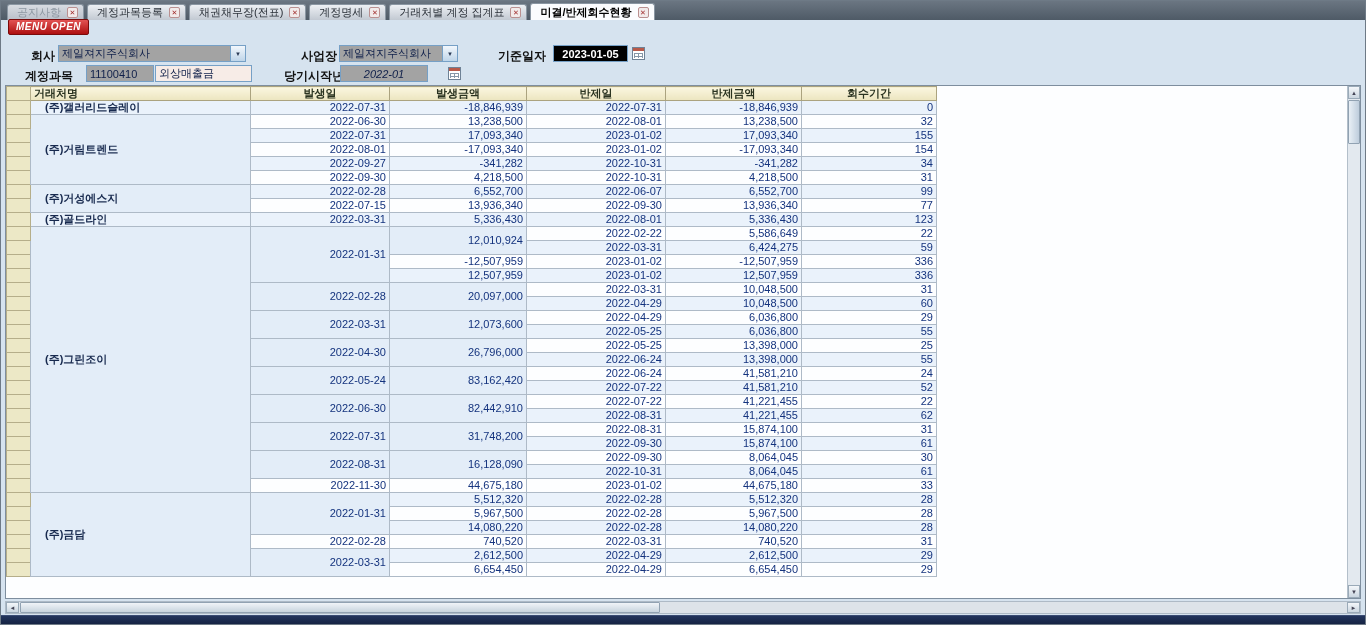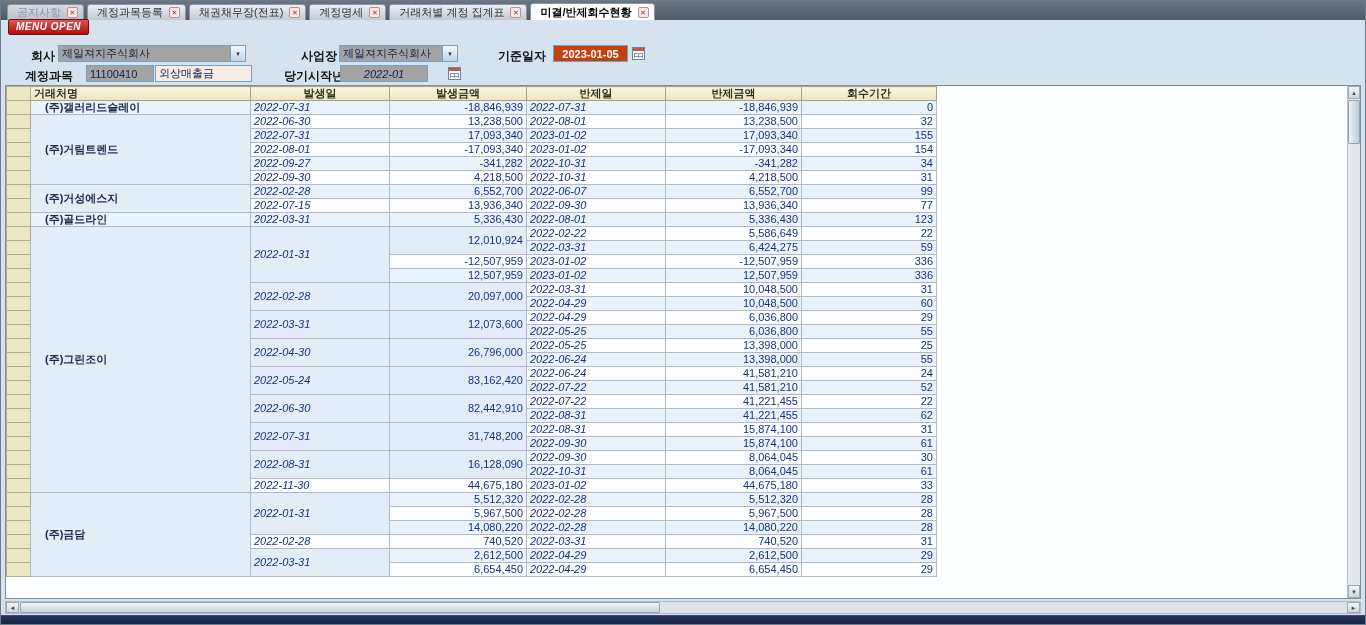--- a/index.html
+++ b/index.html
@@ -23,42 +23,42 @@
              padding:1px 7px 2px;border-radius:2px;letter-spacing:.5px;border:1px solid #7A0A0A;}
 
   
   .form-area{height:52px;flex:none;position:relative;font-size:12px;}
   .flabel{position:absolute;font-weight:bold;color:#111;white-space:nowrap;}
   .field{position:absolute;height:17px;border:1px solid #76A0C6;background:#a3a3a3;font-size:11px;
          display:flex;align-items:center;padding-left:3px;color:#10204A;}
   .combo .arrow{margin-left:auto;align-self:stretch;width:15px;background:linear-gradient(#F2F7FC,#BFD5E9);
                 border-left:1px solid #76A0C6;display:flex;align-items:center;justify-content:center;
                 font-size:6px;color:#2A3A55;}
-  .field.sel-date{background:#c2410c;color:#FFF;font-weight:bold;justify-content:center;padding-left:0;}
+  .field.sel-date{background:#000000;color:#FFF;font-weight:bold;justify-content:center;padding-left:0;}
   .field.readonly{background:#F7ECE7;}
   .field.center{justify-content:center;padding-left:0;}
   .cal{position:absolute;width:13px;height:13px;border:1px solid #6F8296;background:#FFF;}
   .cal::before{content:"";position:absolute;top:0;left:0;right:0;height:3px;background:#B85A4A;}
   .cal::after{content:"";position:absolute;top:5px;left:1px;right:1px;bottom:1px;
     background:repeating-linear-gradient(to right,#8697A8 0 1px,transparent 1px 4px),
                repeating-linear-gradient(to bottom,#8697A8 0 1px,transparent 1px 3px);}
 
   
   .grid-wrap{flex:none;height:514px;margin:0 4px;background:#FDFEFF;border:1px solid #7E8E9E;position:relative;overflow:hidden;}
   table.grid{border-collapse:collapse;table-layout:fixed;position:absolute;top:0;left:0;}
   .grid th,.grid td{border:1px solid #AEBAC7;font-size:11px;height:14px;line-height:13px;
                     padding:0 3px;overflow:hidden;white-space:nowrap;}
   .grid th{background:linear-gradient(#FAF6E0,#ECE5BF);border-color:#ABA37F;color:#2A3320;font-weight:bold;height:14px;}
   .grid th.sel,.grid td.sel{background:#ECE8C6;border-color:#B5AE8A;}
   .grid tr.odd td{background:#EAF2FB;}
   .grid tr.even td{background:#FDFEFF;}
   .grid tr td.sel{background:#ECE8C6;}
   .grid tr td.merged{background:#E3EDF8;vertical-align:middle;}
   .grid td.c0{text-align:left;color:#17294E;padding-left:14px;font-weight:bold;}
-  .grid td.c1,.grid td.c3{text-align:left;color:#14337E;font-style:italic;}
+  .grid td.c1,.grid td.c3{text-align:right;color:#14337E;}
   .grid td.c2,.grid td.c4,.grid td.c5{text-align:right;color:#14337E;}
 
   
   .vscroll{position:absolute;top:0;right:0;bottom:0;width:13px;background:#E3E9EF;border-left:1px solid #B3BFCA;}
   .vscroll .btn{position:absolute;left:0;right:0;height:13px;background:linear-gradient(#F4F7FA,#CBD6E0);
                 border:1px solid #9AAAB8;font-size:6px;color:#445;display:flex;align-items:center;justify-content:center;}
   .vscroll .btn.up{top:0;}
   .vscroll .btn.down{bottom:0;}
   .vscroll .thumb{position:absolute;left:0;right:0;top:14px;height:44px;background:linear-gradient(90deg,#E8EFF5,#BECDDC);
                   border:1px solid #91A2B2;border-radius:1px;}

